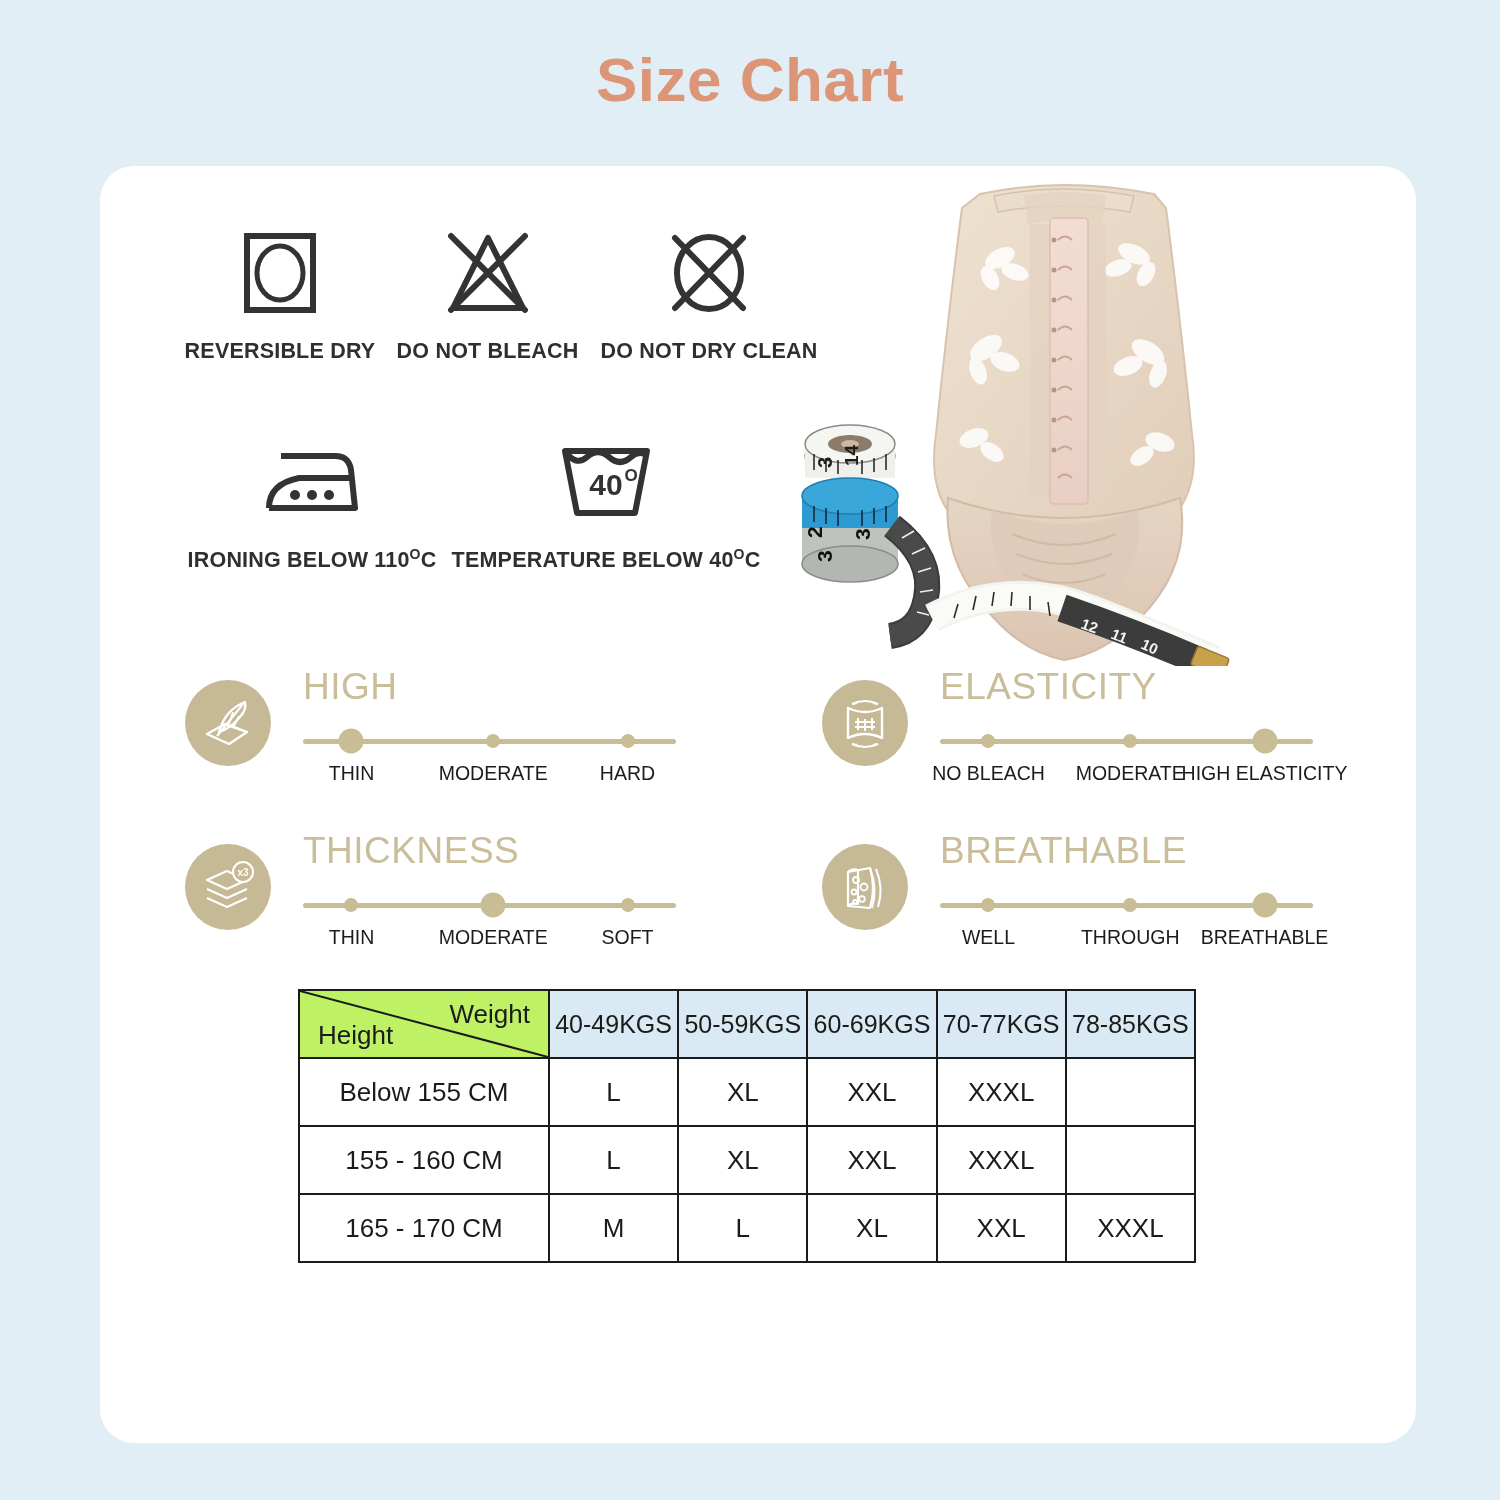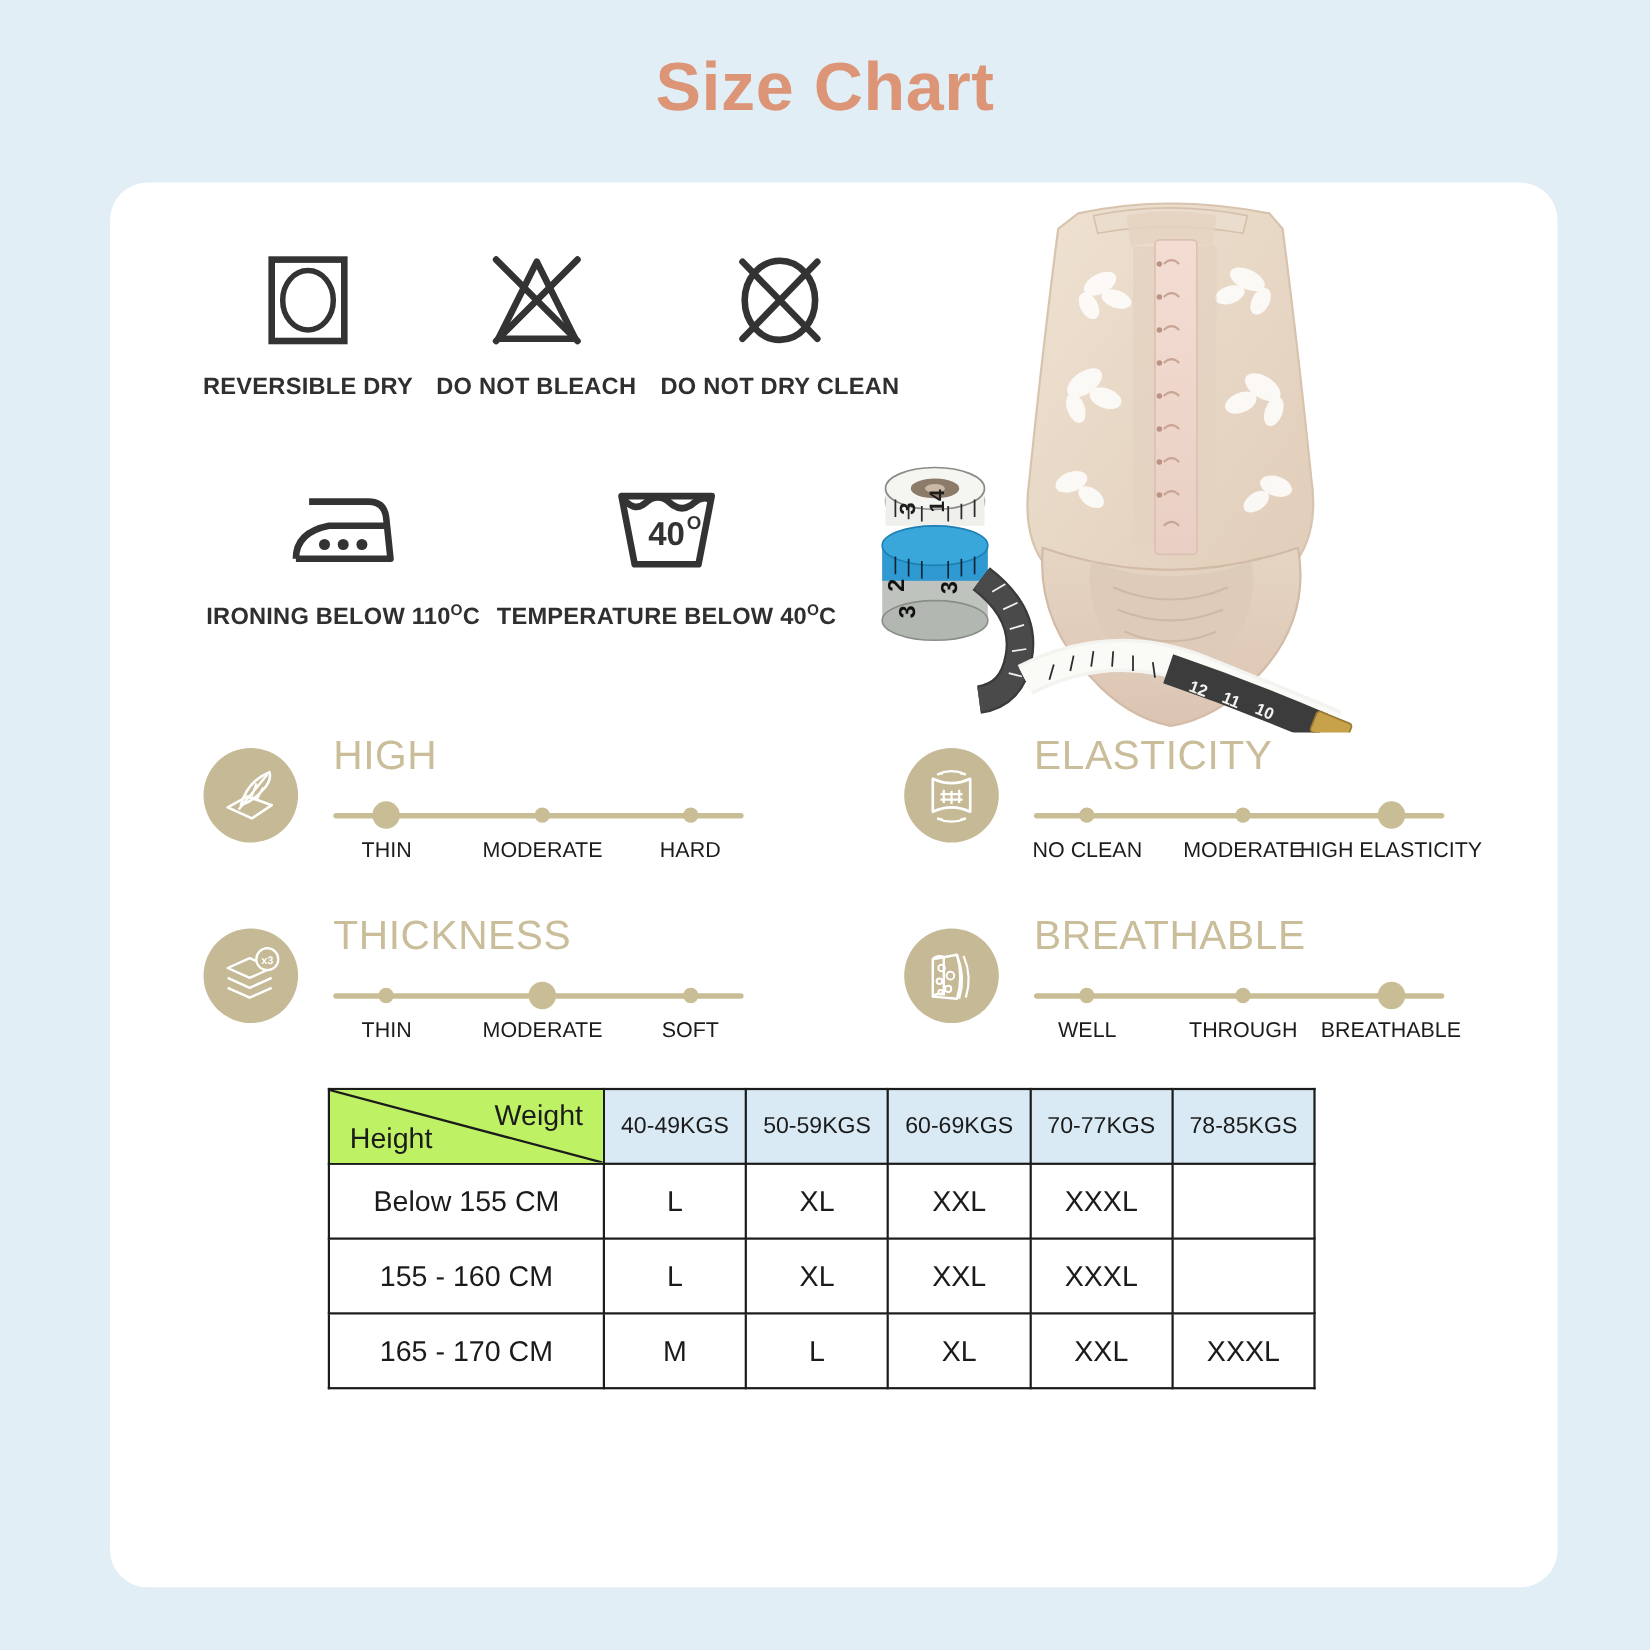--- a/index.html
+++ b/index.html
@@ -157,21 +157,21 @@
     border: 2px solid #1b1b1b;
     text-align: center;
     font-weight: normal;
     font-size: 26px;
     color: #1b1b1b;
     height: 66px;
     padding: 0;
   }
   .size-table th.wcol {
     background: #d9eaf4;
-    font-size: 21px;
+    font-size: 25px;
     white-space: nowrap;
   }
   .corner-cell {
     position: relative;
     width: 248px;
     height: 104px;
     background: #bef264;
     overflow: hidden;
   }
   .corner-cell .diag {
@@ -445,21 +445,21 @@
       </svg>
     </div>
     <div class="prop-title">ELASTICITY</div>
     <div class="slider">
       <div class="track"></div>
       <div class="dot d0"></div>
       <div class="dot d1"></div>
       <div class="dot d2 active"></div>
     </div>
     <div class="slider-labels">
-      <span class="l0">NO CLEAN</span>
+      <span class="l0">NO BLEACH</span>
       <span class="l1">MODERATE</span>
       <span class="l2">HIGH ELASTICITY</span>
     </div>
   </div>
 
   <div class="prop" style="left:85px; top:664px;">
     <div class="prop-icon">
       <svg width="58" height="58" viewBox="0 0 58 58">
         <path d="M8 22 L28 13 L48 22 L28 31 Z" fill="none" stroke="#fff" stroke-width="2.2" stroke-linejoin="round"></path>
         <path d="M8 31 L28 40 L48 31" fill="none" stroke="#fff" stroke-width="2.2" stroke-linejoin="round"></path>

